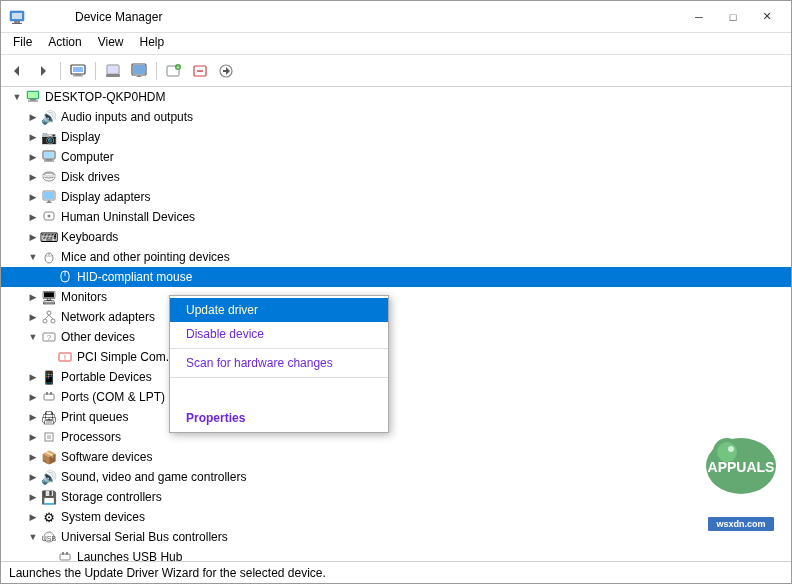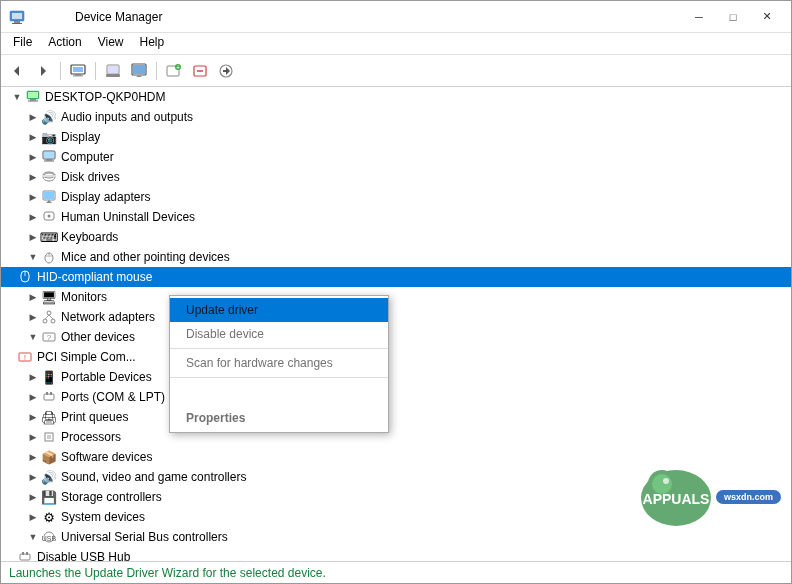--- a/index.html
+++ b/index.html
@@ -142,61 +142,61 @@
       height: 16px;
       margin-right: 4px;
       display: flex;
       align-items: center;
       justify-content: center;
       font-size: 13px;
       flex-shrink: 0;
     }
     .indent1 { padding-left: 8px; }
     .indent2 { padding-left: 24px; }
-    .indent3 { }
+    .indent3 { padding-left: 40px; }
     
     .context-menu {
       position: absolute;
       top: 208px;
       left: 168px;
       background: #fff;
       border: 1px solid #aaa;
       box-shadow: 2px 2px 8px rgba(0,0,0,0.3);
       width: 220px;
       z-index: 100;
       padding: 2px 0;
     }
     .ctx-item {
       padding: 5px 16px;
       font-size: 12px;
       cursor: pointer;
-      color: #737373;
+      color: #6d28d9;
     }
     .ctx-item.active {
       background: #0078d7;
-      color: #0f172a;
+      color: #fef9c3;
     }
     .ctx-item.bold {
       font-weight: bold;
       margin-top: 28px;
     }
     .ctx-sep {
       height: 1px;
       background: #ddd;
       margin: 2px 0;
     }
     .status-bar {
       height: 22px;
       background: #fff;
       border-top: 1px solid #d0d0d0;
       display: flex;
       align-items: center;
       padding: 0 8px;
       font-size: 12px;
-      color: #15803d;
+      color: #000000;
     }
     
     .watermark {
       position: absolute;
       bottom: 30px;
       right: 10px;
       opacity: 0.85;
     }
   </style>
 </head>
@@ -505,44 +505,44 @@
 
       <div class="tree-item indent3">
         <span class="expander" style="visibility:hidden;">▶</span>
         <span class="tree-icon">
           <svg width="14" height="14" viewBox="0 0 14 14">
               <rect x="2" y="4" width="10" height="6" rx="1" fill="none" stroke="#888" stroke-width="1"></rect>
               <rect x="4" y="2" width="2" height="3" fill="#888"></rect>
               <rect x="8" y="2" width="2" height="3" fill="#888"></rect>
             </svg>
         </span>
-        <span>Disable USB Hub</span>
+        <span>Launches USB Hub</span>
       </div>
 
       <div class="context-menu">
         <div class="ctx-item active">Update driver</div>
         <div class="ctx-item">Disable device</div>
         <div class="ctx-sep"></div>
         <div class="ctx-item">Scan for hardware changes</div>
         <div class="ctx-sep"></div>
         <div class="ctx-item bold">Properties</div>
       </div>
 
       <div class="watermark">
-        <div style="display:flex;align-items:center;justify-content:center;">
+        <div style="display:flex;flex-direction:column;align-items:center;justify-content:center;">
           <div style="position:relative;width:80px;height:75px;">
             <svg width="80" height="75" viewBox="0 0 80 75">
               <ellipse cx="40" cy="42" rx="35" ry="28" fill="#4a9a5a"></ellipse>
               <circle cx="26" cy="28" r="14" fill="#4a9a5a"></circle>
               <circle cx="26" cy="28" r="10" fill="#5aba6a"></circle>
               <text x="40" y="48" font-size="14" font-weight="bold" fill="white" text-anchor="middle" font-family="Arial">APPUALS</text>
               <circle cx="30" cy="25" r="3" fill="white" opacity="0.7"></circle>
             </svg>
           </div>
-          <div style="background:#1a5ab5;color:white;font-size:9px;padding:2px 8px;border-radius:7px;margin-top:6px;font-family:Arial;font-weight:bold;">wsxdn.com</div>
+          <div style="background:#1a5ab5;color:white;font-size:9px;padding:2px 8px;border-radius:1px;margin-top:18px;font-family:Arial;font-weight:bold;">wsxdn.com</div>
         </div>
       </div>
 
     </div>
   </div>
 
   <div class="status-bar">
     <span>Launches the Update Driver Wizard for the selected device.</span>
   </div>
 </div>

